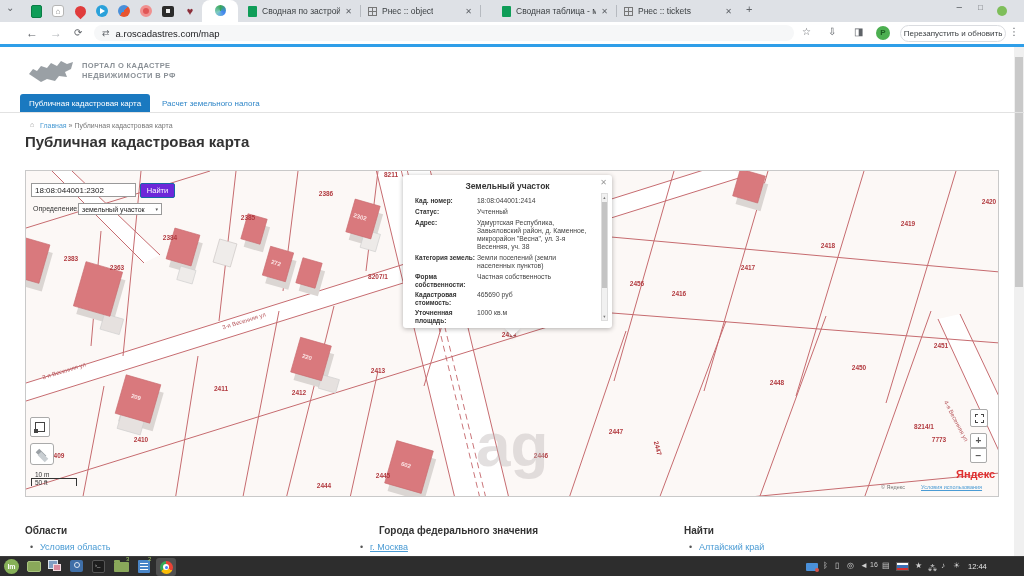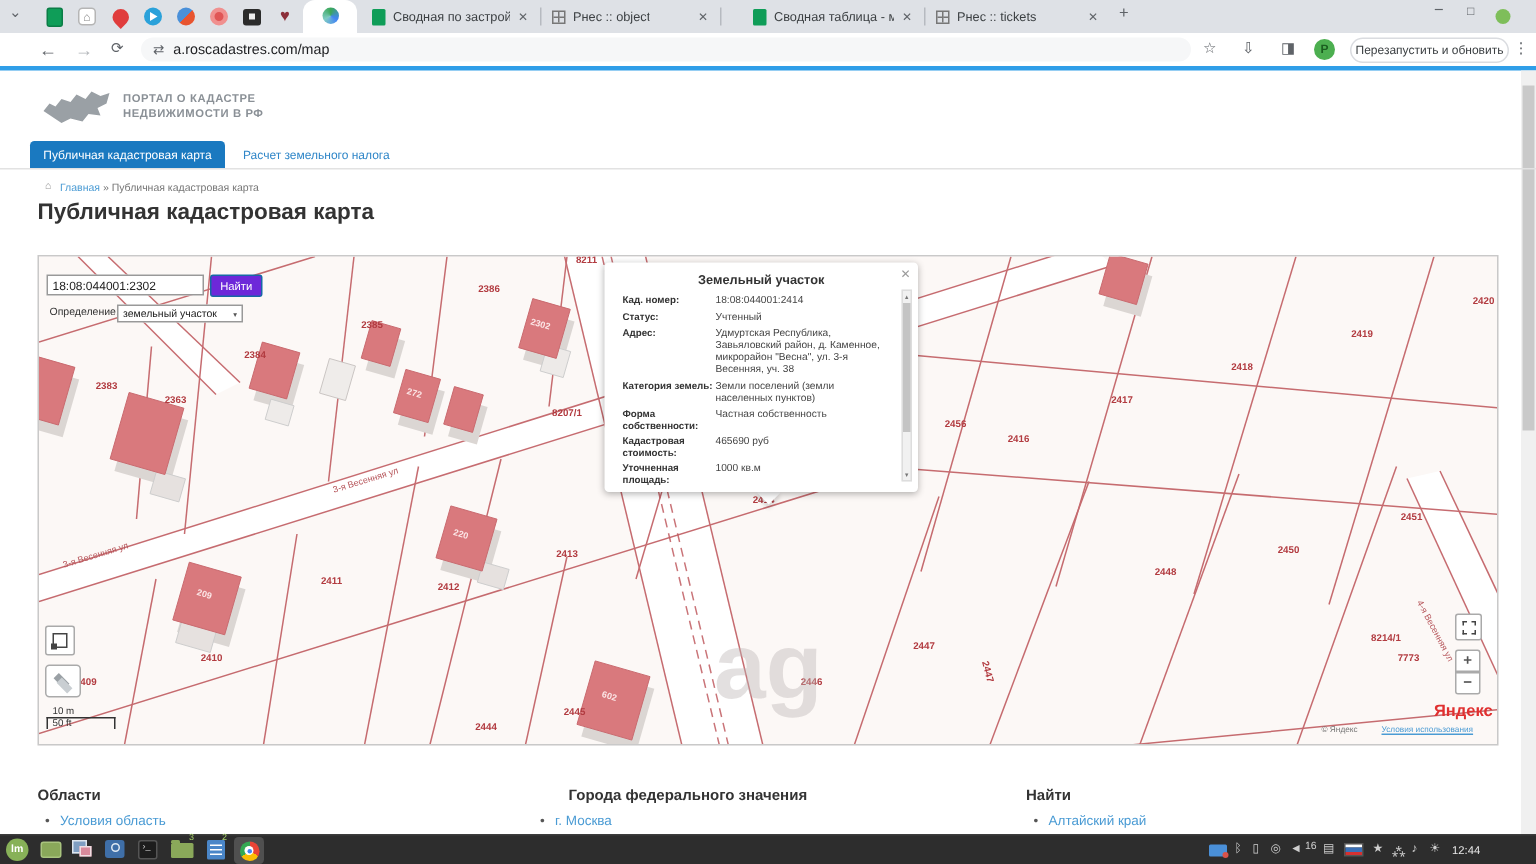--- a/index.html
+++ b/index.html
@@ -412,21 +412,21 @@
       <div class="thumb"></div>
       <div class="ar" style="bottom:1px;">▾</div>
     </div>
   </div>
 
   <div class="abs fcol" style="left:25px;top:525px;">Области</div>
   <div class="abs fbul" style="left:30px;top:542px;">•</div>
   <div class="abs flink" style="left:40px;top:542px;">Условия область</div>
   <div class="abs fcol" style="left:355px;top:525px;margin-left:24px;">Города федерального значения</div>
   <div class="abs fbul" style="left:360px;top:542px;">•</div>
-  <div class="abs flink" style="left:370px;top:542px;">г. Москва</div>
+  <div class="abs flink" style="left:370px;top:542px;text-decoration:underline;">г. Москва</div>
   <div class="abs fcol" style="left:684px;top:525px;">Найти</div>
   <div class="abs fbul" style="left:689px;top:542px;">•</div>
   <div class="abs flink" style="left:699px;top:542px;">Алтайский край</div>
 
   <div class="abs taskbar">
     <div class="abs" style="left:4px;top:2px;width:15px;height:15px;border-radius:50%;background:#87b158;color:#fff;font-size:7px;font-weight:bold;text-align:center;line-height:15px;">lm</div>
     <div class="abs" style="left:27px;top:4px;width:14px;height:11px;background:#8aa85a;border:1px solid #a9c47e;border-radius:2px;"></div>
     <div class="abs" style="left:48px;top:3px;width:13px;height:12px;">
         <div style="width:10px;height:9px;background:#7f9ec2;border:1px solid #dfe6ee;"></div>
         <div style="position:absolute;left:5px;top:4px;width:8px;height:7px;background:#d98a9c;border:1px solid #f0dde2;"></div>

